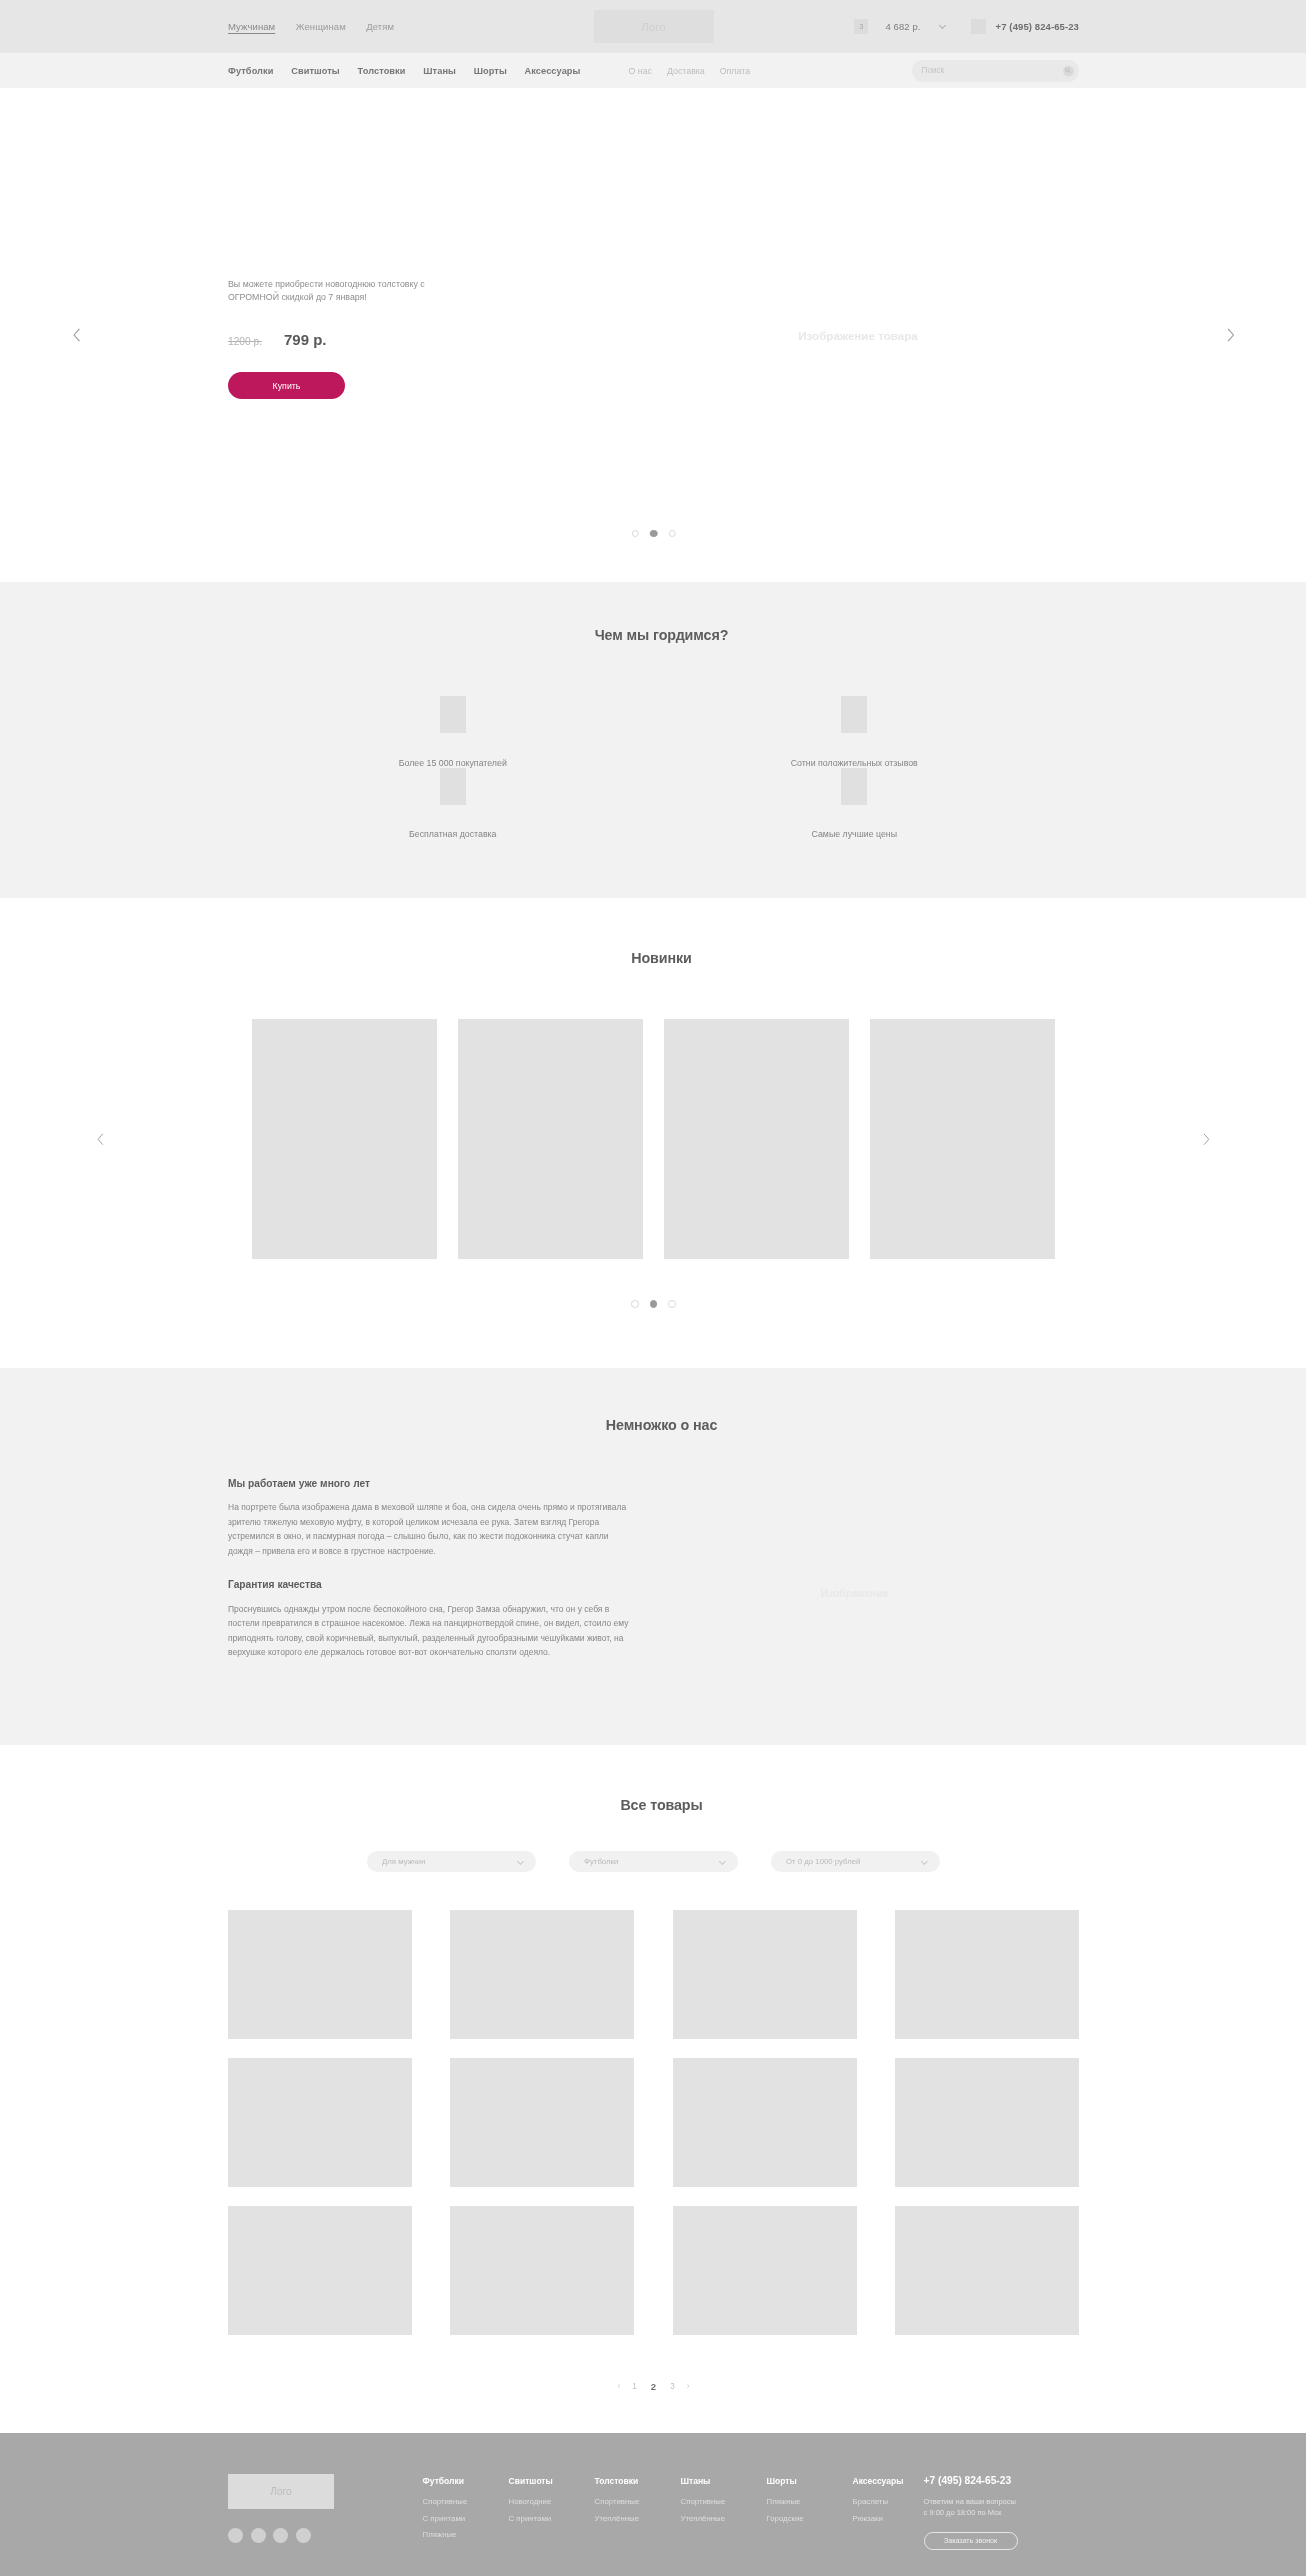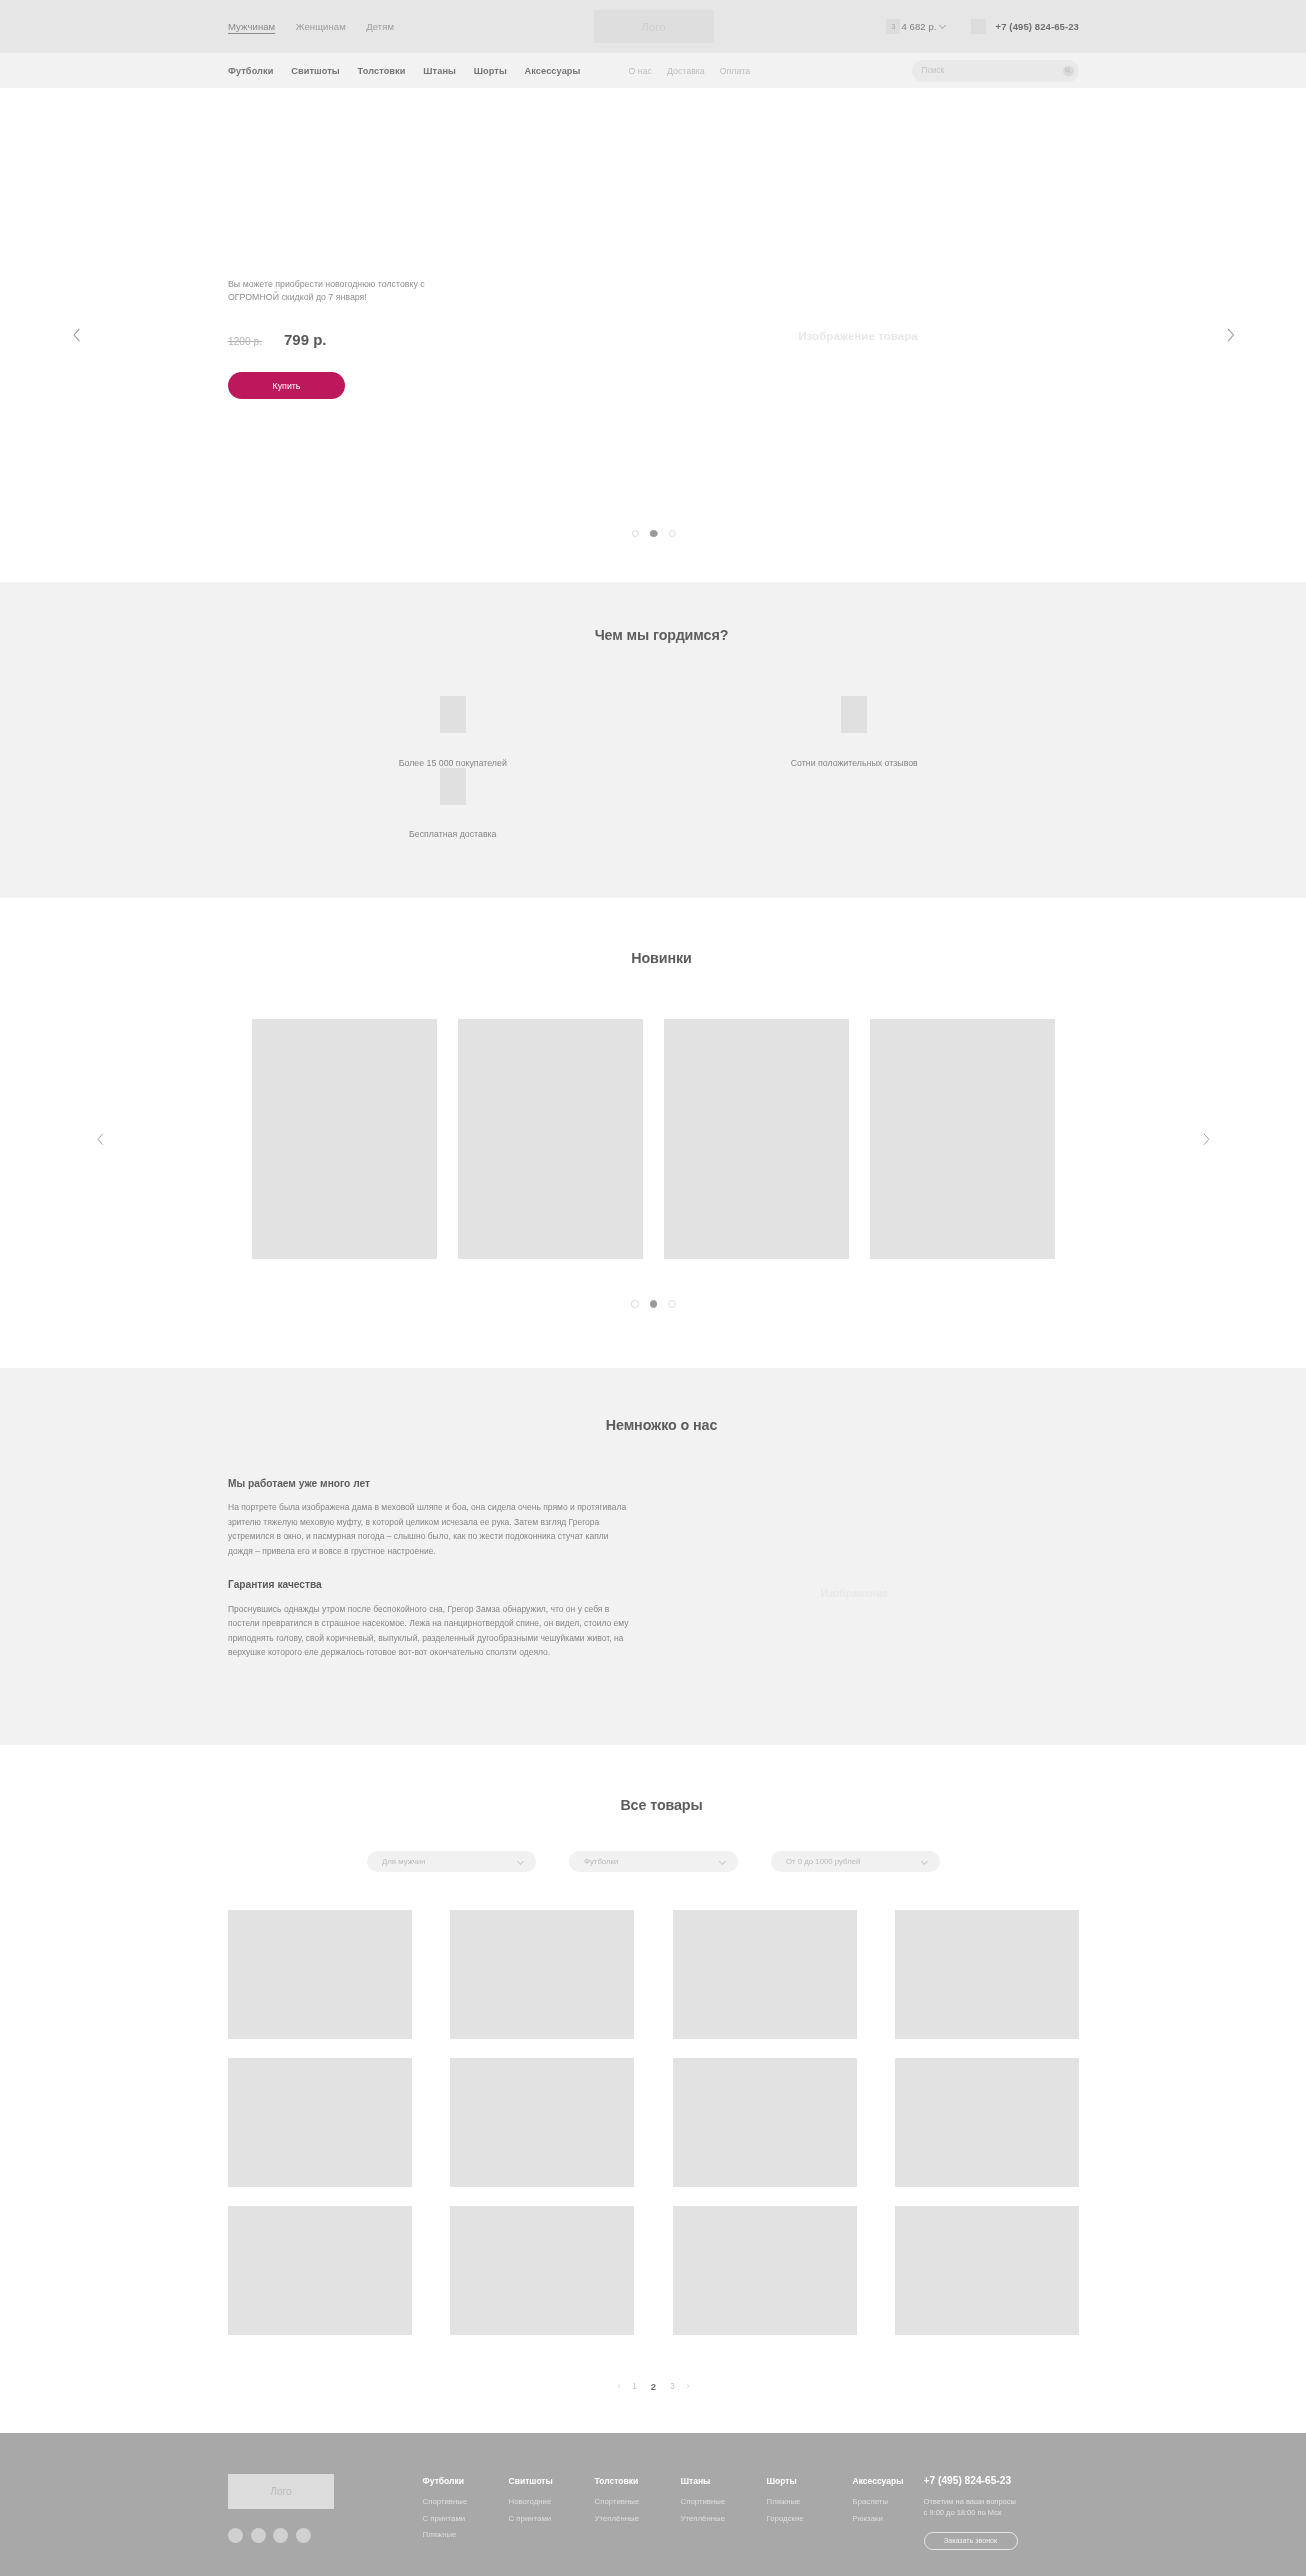--- a/index.html
+++ b/index.html
@@ -52,21 +52,21 @@
 
   .top-right {
     margin-left: auto;
     display: flex;
     align-items: center;
     gap: 26px;
   }
   .cart {
     display: flex;
     align-items: center;
-    gap: 1px;
+    gap: 17px;
   }
   .cart-icon {
     width: 14.3px; height: 14.3px;
     background: #dcdcdc;
     display: flex; align-items: center; justify-content: center;
     font-size: 6.8px; color: #a5a5a5;
   }
   .cart-sum { font-size: 9.5px; color: #7d7d7d; letter-spacing: 0.1px; }
   .chev {
     display: inline-block;
@@ -520,20 +520,24 @@
       <div class="pride-label">Более 15 000 покупателей</div>
     </div>
     <div class="pride-item">
       <div class="pride-icon"></div>
       <div class="pride-label">Сотни положительных отзывов</div>
     </div>
     <div class="pride-item">
       <div class="pride-icon"></div>
       <div class="pride-label">Бесплатная доставка</div>
     </div>
+    <div class="pride-item">
+      <div class="pride-icon"></div>
+      <div class="pride-label">Самые лучшие цены</div>
+    </div>
   </div>
 </section>
 
 <section class="novelties">
   <h2 class="sec-title">Новинки</h2>
   <div class="nov-row">
     <div class="car-arrow left">
       <svg width="8.8" height="13.6" viewBox="0 0 13 20">
           <polyline points="10,2 3,10 10,18" fill="none" stroke="#9a9a9a" stroke-width="1.4"></polyline>
         </svg>

